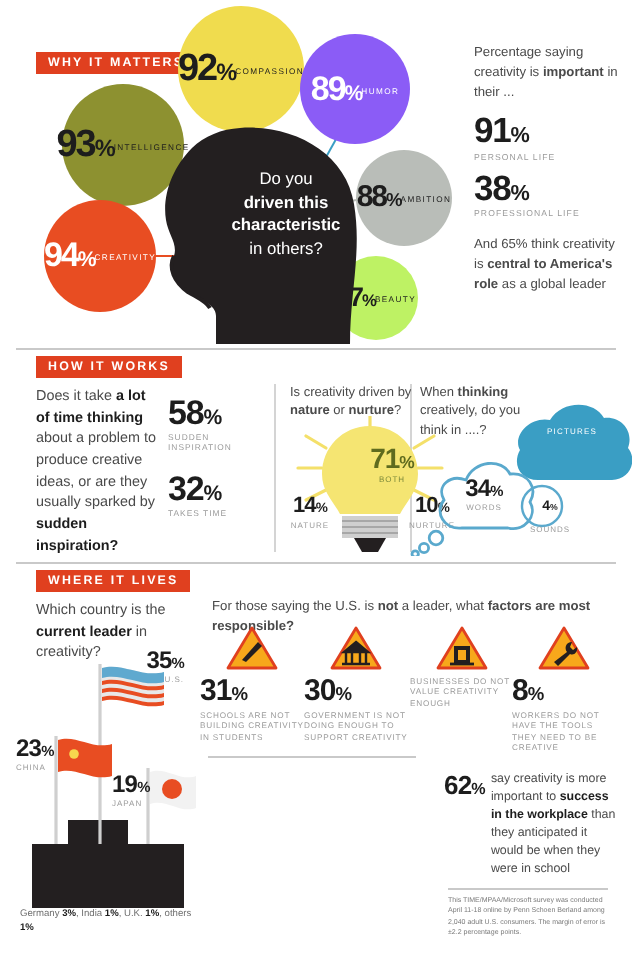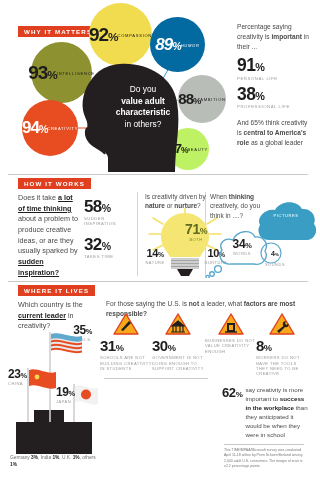--- a/index.html
+++ b/index.html
@@ -21,41 +21,41 @@
     font-weight:bold;
     letter-spacing:1.1px;
     padding:2.6px 6px 2.2px 6px;
     line-height:1;
     text-transform:uppercase;
   }
   .rule{height:1px;background:#c9c9c9;width:100%;}
 
   
   .body-txt{font-size:7.2px;line-height:1.48;color:#4a4a4a;}
-  .body-txt b{color:#1d1d1d;text-decoration:underline;}
+  .body-txt b{color:#1d1d1d;}
 
   
   #sec1{position:absolute;left:0;top:0;width:316px;height:172px;}
   #badge1{position:absolute;left:18px;top:26px;}
   .bubble{
     position:absolute;border-radius:50%;
     display:flex;
     align-items:center;justify-content:center;
     color:#1d1d1d;
     text-align:right;
   }
   .bubble .pct{font-weight:bold;line-height:.92;letter-spacing:-1px;}
   .bubble .pct .sm{font-size:.62em;}
   .bubble .lbl{font-size:4.1px;letter-spacing:.7px;margin-top:1.5px;text-transform:uppercase;}
 
   #b-intel{left:31px;top:42px;width:61px;height:61px;background:#8d9130;}
   #b-intel .pct{font-size:19px;}
   #b-comp{left:89px;top:3px;width:63px;height:63px;background:#f0dc4e;}
   #b-comp .pct{font-size:19px;}
-  #b-humor{left:150px;top:17px;width:55px;height:55px;background:#0369a1;color:#ffffff;font-style:italic;}
+  #b-humor{left:150px;top:17px;width:55px;height:55px;background:#8b5cf6;color:#ffffff;}
   #b-humor .pct{font-size:17px;}
   #b-humor .lbl{color:#ffffff;}
   #b-amb{left:178px;top:75px;width:48px;height:48px;background:#b9bdb8;}
   #b-amb .pct{font-size:15px;}
   #b-creat{left:22px;top:100px;width:56px;height:56px;background:#e84d22;color:#ffffff;}
   #b-creat .pct{font-size:17px;}
   #b-creat .lbl{color:#ffffff;}
   #b-beauty{left:167px;top:128px;width:42px;height:42px;background:#bef264;}
   #b-beauty .pct{font-size:13.5px;}
 
@@ -213,21 +213,21 @@
     <div id="head">
       <svg viewBox="0 0 108 110" width="108" height="110">
         <path d="M42 2 C68 0 95 14 99 40 C103 64 97 84 97 110 L30 110 L30 96 C30 90 22 88 16 84
                  C9 79 6 72 9 66 C11 60 6 55 5 48 C3 36 8 22 18 12 C24 6 33 2.5 42 2 Z" fill="#231f20"></path>
         <path d="M9 66 C6 72 9 79 16 84 C20 86.5 25 88.5 27 92" fill="none" stroke="#231f20" stroke-width="2"></path>
       </svg>
     </div>
 
     <div id="head-txt">
       <div>Do you</div>
-      <div><b>value adult</b></div>
+      <div><b>driven this</b></div>
       <div><b>characteristic</b></div>
       <div>in others?</div>
     </div>
 
     <div id="s1right">
       <div class="lead">
         <span>Percentage saying creativity is </span><b>important</b><span> in their ...</span>
       </div>
       <div class="big"><span>91</span><span class="sm">%</span></div>
       <div class="cap">PERSONAL LIFE</div>

